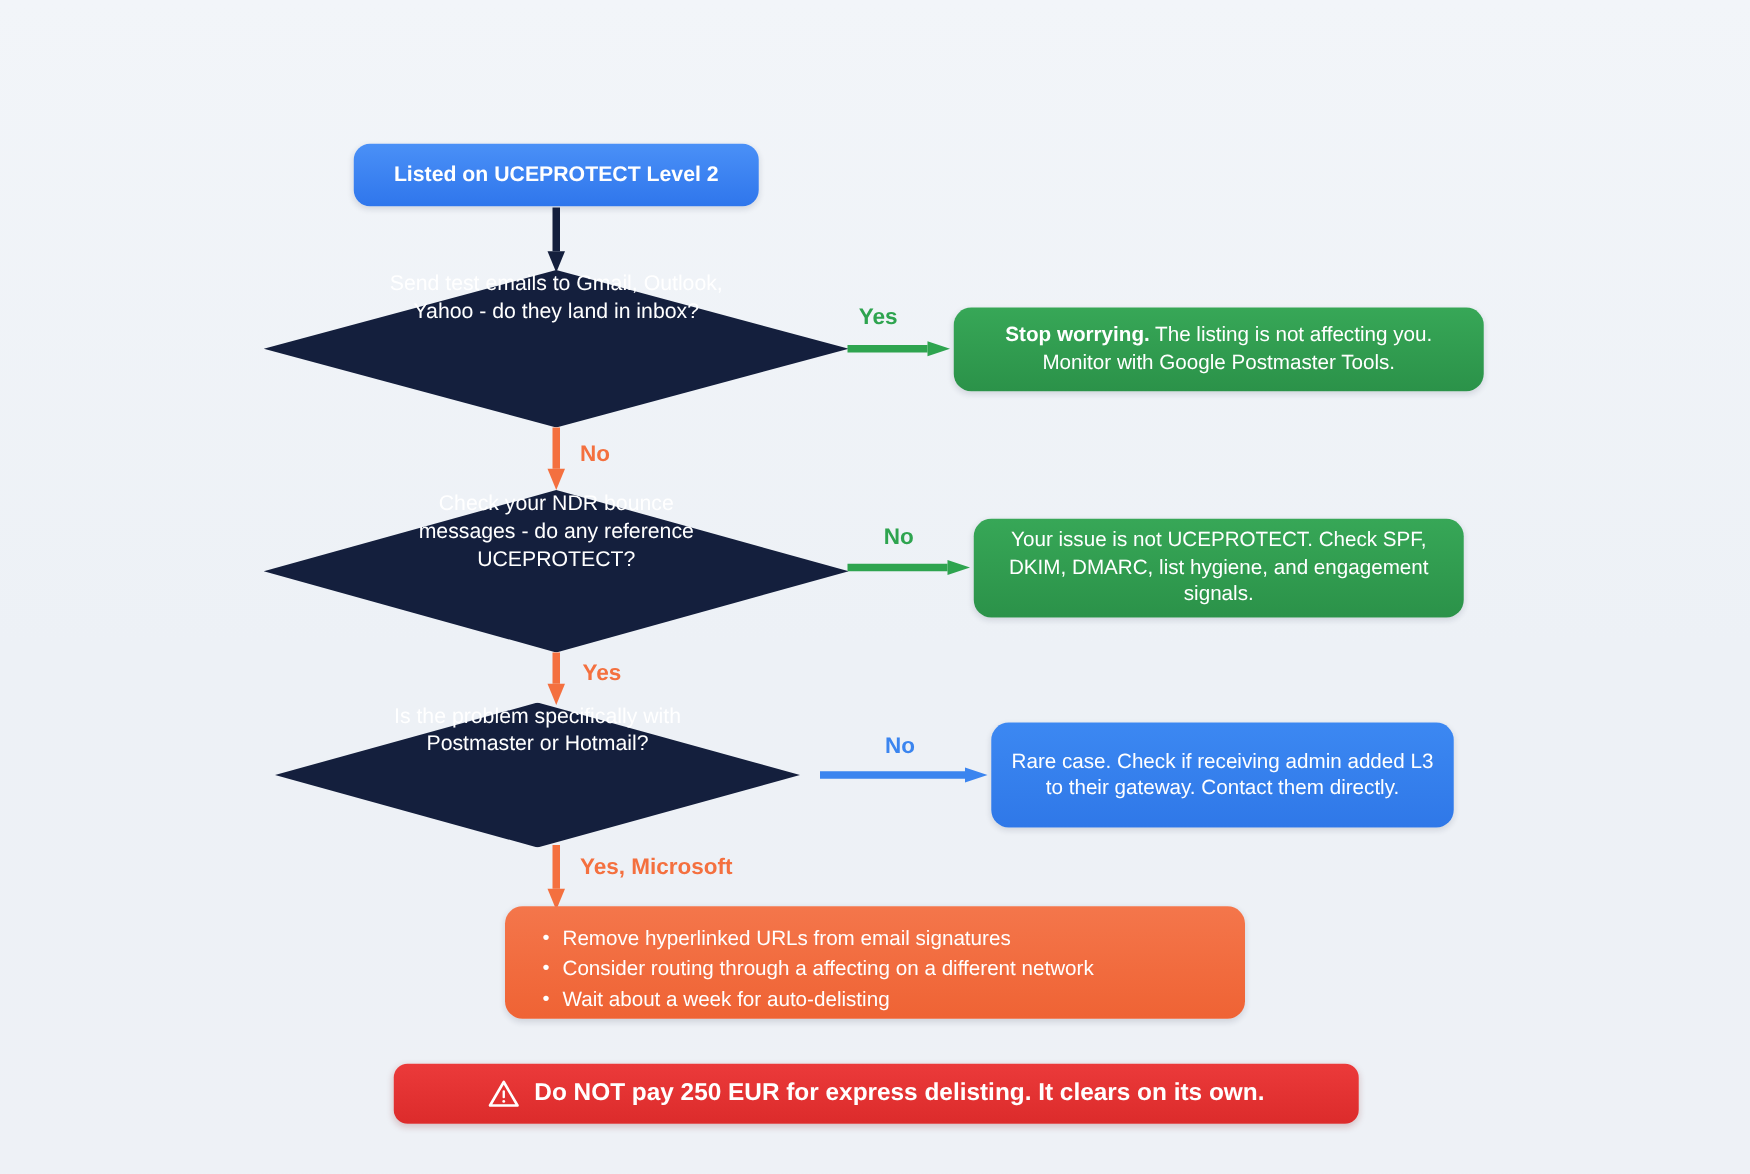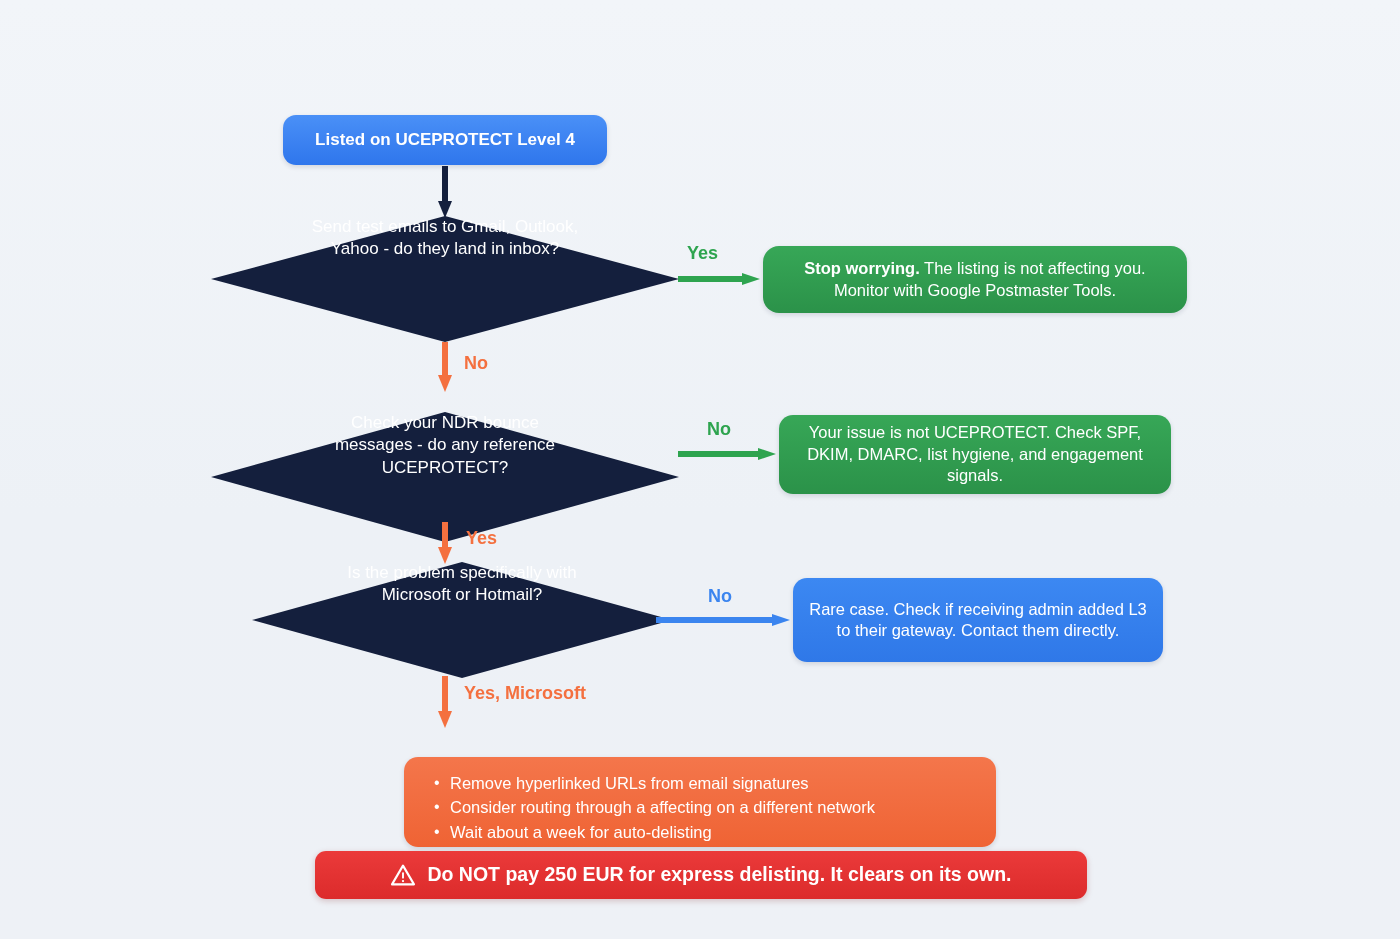--- a/index.html
+++ b/index.html
@@ -62,21 +62,20 @@
   }
 
   .outcome-green-1 {
     left: 763px;
     top: 246px;
     width: 424px;
     height: 67px;
     background: linear-gradient(180deg, #37a757 0%, #2b9249 100%);
     font-size: 16.5px;
     padding: 0 16px;
-    border-radius: 16px;
   }
   .outcome-green-2 {
     left: 779px;
     top: 415px;
     width: 392px;
     height: 79px;
     background: linear-gradient(180deg, #37a757 0%, #2b9249 100%);
     font-size: 16.5px;
     padding: 0 16px;
     justify-content: center;
@@ -86,21 +85,21 @@
     top: 578px;
     width: 370px;
     height: 84px;
     background: linear-gradient(180deg, #3c88f2 0%, #2f78e8 100%);
     font-size: 16.5px;
     padding: 0 16px;
   }
 
   .action-orange {
     left: 404px;
-    top: 757px;
+    top: 725px;
     width: 592px;
     height: 90px;
     background: linear-gradient(180deg, #f4764b 0%, #ef6334 100%);
     border-radius: 14px;
     display: block;
     padding: 14px 0 14px 0;
   }
   .action-orange ul {
     margin: 0;
     padding: 0 18px 0 46px;
@@ -168,22 +167,22 @@
     justify-content: center;
     text-align: center;
     color: #ffffff;
     font-size: 17px;
     line-height: 1.32;
     padding: 0 62px;
     box-sizing: border-box;
   }
 
   .diamond-1 { left: 211px; top: 216px; width: 468px; height: 126px; }
-  .diamond-2 { left: 211px; top: 412px; width: 468px; height: 130px; }
-  .diamond-3 { left: 252px; top: 562px; width: 420px; height: 116px; }
+  .diamond-2 { left: 211px; top: 392px; width: 468px; height: 130px; }
+  .diamond-3 { left: 220px; top: 562px; width: 420px; height: 116px; }
 
   
   .v-arrow {
     position: absolute;
     width: 14px;
   }
   .v-arrow .stem {
     position: absolute;
     left: 4px;
     top: 0;
@@ -253,21 +252,21 @@
   .label-yes-orange{ left: 466px; top: 528px; color: #f4703f; }
   .label-yesms-orange { left: 464px; top: 683px; color: #f4703f; }
 </style>
 </head>
 <body>
 
 <div class="canvas">
 
 
   <div class="node-box start-box">
-    <span>Listed on UCEPROTECT Level 4</span>
+    <span>Listed on UCEPROTECT Level 2</span>
   </div>
 
   <div class="v-arrow navy arrow-v-1">
     <div class="stem"></div>
     <div class="head"></div>
   </div>
 
   <div class="diamond-wrap diamond-1">
     <div class="diamond-shape"></div>
     <div class="diamond-label">
@@ -321,21 +320,21 @@
     <div class="stem"></div>
     <div class="head"></div>
   </div>
   <div class="edge-label label-yes-orange">Yes</div>
 
   <div class="diamond-wrap diamond-3">
     <div class="diamond-shape"></div>
     <div class="diamond-label">
       <span>
         <span>Is the problem specifically with</span><br>
-        <span>Microsoft or Hotmail?</span>
+        <span>Postmaster or Hotmail?</span>
       </span>
     </div>
   </div>
 
   <div class="edge-label label-no-blue">No</div>
   <div class="h-arrow blue arrow-h-3">
     <div class="stem"></div>
     <div class="head"></div>
   </div>
 

